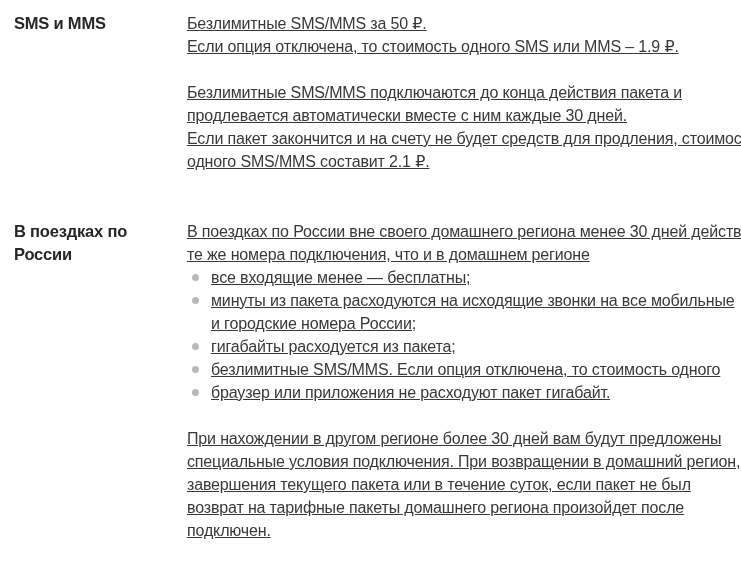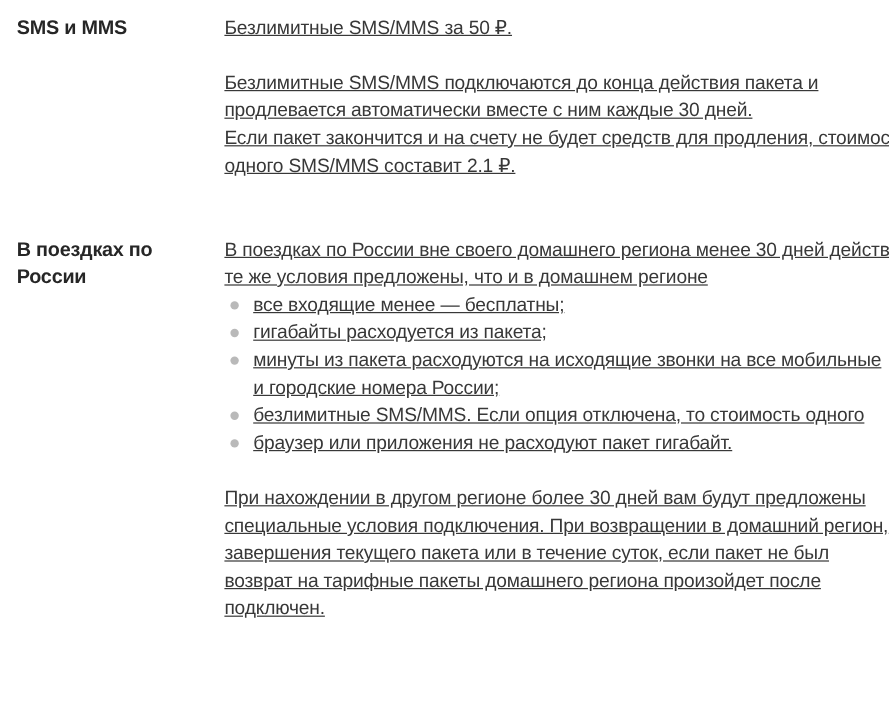--- a/index.html
+++ b/index.html
@@ -67,51 +67,52 @@
 </head>
 <body>
 
 <div class="page">
 
   <section class="row">
     <div class="col-label">SMS и MMS</div>
     <div class="col-content">
       <div class="para">
         <div class="line">Безлимитные SMS/MMS за 50 ₽.</div>
+        <div class="line">Если опция отключена, то стоимость одного SMS или MMS – 1.9 ₽.</div>
       </div>
       <div class="para">
         <div class="line">Безлимитные SMS/MMS подключаются до конца действия пакета и</div>
         <div class="line">продлевается автоматически вместе с ним каждые 30 дней.</div>
         <div class="line">Если пакет закончится и на счету не будет средств для продления, стоимость</div>
         <div class="line">одного SMS/MMS составит 2.1 ₽.</div>
       </div>
     </div>
   </section>
 
   <section class="row">
     <div class="col-label">В поездках по России</div>
     <div class="col-content">
       <div class="para">
         <div class="line">В поездках по России вне своего домашнего региона менее 30 дней действуют</div>
-        <div class="line">те же условия предложены, что и в домашнем регионе</div>
+        <div class="line">те же номера подключения, что и в домашнем регионе</div>
       </div>
 
       <ul class="bullets">
         <li>
           <span class="dot"></span>
           <div class="line">все входящие менее — бесплатны;</div>
         </li>
         <li>
           <span class="dot"></span>
-          <div class="line">гигабайты расходуется из пакета;</div>
+          <div class="line">минуты из пакета расходуются на исходящие звонки на все мобильные</div>
+          <div class="line">и городские номера России;</div>
         </li>
         <li>
           <span class="dot"></span>
-          <div class="line">минуты из пакета расходуются на исходящие звонки на все мобильные</div>
-          <div class="line">и городские номера России;</div>
+          <div class="line">гигабайты расходуется из пакета;</div>
         </li>
         <li>
           <span class="dot"></span>
           <div class="line">безлимитные SMS/MMS. Если опция отключена, то стоимость одного</div>
         </li>
         <li>
           <span class="dot"></span>
           <div class="line">браузер или приложения не расходуют пакет гигабайт.</div>
         </li>
       </ul>

